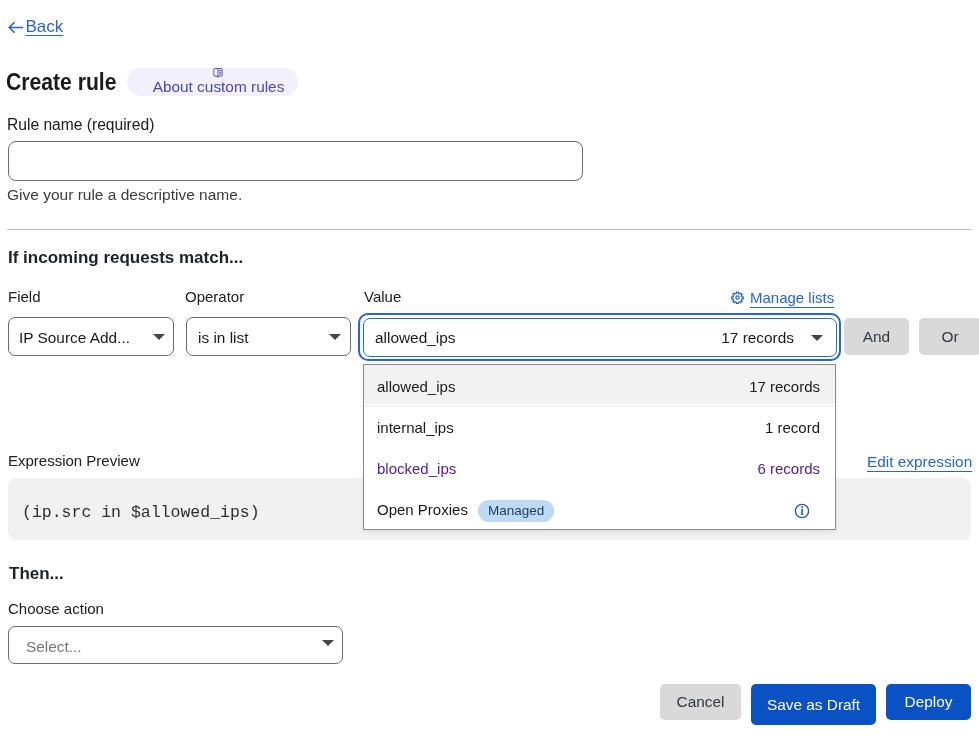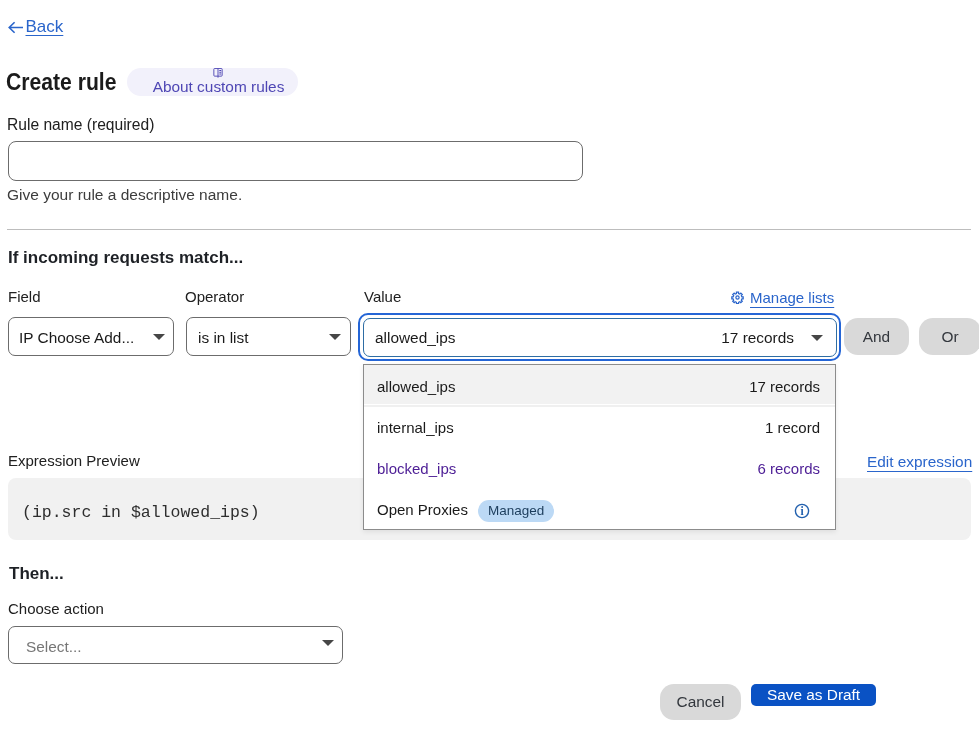--- a/index.html
+++ b/index.html
@@ -2,21 +2,21 @@
 <html><head>
 <meta charset="utf-8">
 <style>
 * { margin:0; padding:0; box-sizing:border-box; }
 html,body { width:979px; height:739px; background:#fff; font-family:"Liberation Sans", sans-serif; }
 .abs { position:absolute; }
 #page { position:relative; width:979px; height:739px; overflow:hidden; }
 .lbl { font-size:15px; color:#202020; line-height:1; }
 .sel { border:1px solid #6c6c6c; border-radius:7px; background:#fff; }
 .caret { width:0; height:0; border-left:6px solid transparent; border-right:6px solid transparent; border-top:6.5px solid #464646; }
-.gbtn { background:#d9d9d9; border-radius:14px; color:#33373d; font-size:15.4px; display:flex; align-items:center; justify-content:center; }
+.gbtn { background:#d9d9d9; border-radius:5px; color:#33373d; font-size:15.4px; display:flex; align-items:center; justify-content:center; }
 .bbtn { background:#0a52c4; border-radius:5px; color:#fff; font-size:15.4px; display:flex; align-items:center; justify-content:center; }
 .link { color:#2a65cb; }
 </style>
 </head>
 <body>
 <div id="page">
 
   <div class="abs" style="left:8px; top:17px; display:flex; align-items:center;">
     <svg width="16" height="13" viewBox="0 0 16 13" fill="none" stroke="#2a65cb" stroke-width="1.6">
         <path d="M15 6.5 H1.6 M6.6 1.2 L1.2 6.5 L6.6 11.8"></path>
@@ -49,21 +49,21 @@
 
   <div class="abs" style="left:731px; top:289px; display:flex; align-items:center;">
     <svg width="13" height="13" viewBox="0 0 16 16" fill="none" stroke="#2a65cb" stroke-width="1.5">
       <circle cx="8" cy="8" r="2"></circle>
       <path d="M6.7 1.5 h2.6 v1.6 l1.6 0.7 1.2-1.2 1.8 1.8 -1.2 1.2 0.7 1.6 h1.6 v2.6 h-1.6 l-0.7 1.6 1.2 1.2 -1.8 1.8 -1.2-1.2 -1.6 0.7 v1.6 h-2.6 v-1.6 l-1.6-0.7 -1.2 1.2 -1.8-1.8 1.2-1.2 -0.7-1.6 h-1.6 v-2.6 h1.6 l0.7-1.6 -1.2-1.2 1.8-1.8 1.2 1.2 1.6-0.7 z"></path>
     </svg>
     <span class="link" style="margin-left:6px; font-size:15px; text-decoration:underline; text-decoration-skip-ink:none; text-underline-offset:3.5px;">Manage lists</span>
   </div>
 
   <div class="abs sel" style="left:8px; top:317px; width:166px; height:39px;"></div>
-  <div class="abs" style="left:19px; top:329px; font-size:15.4px; color:#1a1a1a;">IP Choose Add...</div>
+  <div class="abs" style="left:19px; top:329px; font-size:15.4px; color:#1a1a1a;">IP Source Add...</div>
   <div class="abs caret" style="left:153px; top:333.5px;"></div>
 
   <div class="abs sel" style="left:186px; top:317px; width:165px; height:39px;"></div>
   <div class="abs" style="left:198px; top:329px; font-size:15.4px; color:#1a1a1a;">is in list</div>
   <div class="abs caret" style="left:329px; top:333.5px;"></div>
 
   <div class="abs" style="left:358px; top:313px; width:483px; height:48px; border:2.5px solid #2465d6; border-radius:10px;"></div>
   <div class="abs" style="left:362.5px; top:317.5px; width:474px; height:39px; border:1.5px solid #2e6da4; border-radius:7px; background:#fff;"></div>
   <div class="abs" style="left:375px; top:329px; font-size:15.4px; color:#1a1a1a;">allowed_ips</div>
   <div class="abs" style="left:716px; top:329px; width:78px; text-align:right; font-size:15.4px; color:#1a1a1a;">17 records</div>
@@ -77,21 +77,22 @@
   <div class="abs" style="left:8px; top:478px; width:963px; height:62px; background:#f1f1f1; border-radius:8px;"></div>
   <div class="abs" style="left:22px; top:503px; font-family:'Liberation Mono', monospace; font-size:16.5px; color:#2e2e2e;text-align:right;">(ip.src in $allowed_ips)</div>
 
   <div class="abs" style="left:9px; top:564px; font-size:17px; font-weight:bold; color:#1e2126;">Then...</div>
   <div class="abs lbl" style="left:8px; top:601px;">Choose action</div>
   <div class="abs sel" style="left:8px; top:626px; width:335px; height:38px;"></div>
   <div class="abs" style="left:26px; top:638px; font-size:15.4px; color:#767676;">Select...</div>
   <div class="abs caret" style="left:322px; top:640px;"></div>
 
   <div class="abs gbtn" style="left:660px; top:684px; width:81px; height:36px;">Cancel</div>
-  <div class="abs bbtn" style="left:751px; top:684px; width:125px; height:22px;">Save as Draft</div>
+  <div class="abs bbtn" style="left:751px; top:684px; width:125px; height:41px;">Save as Draft</div>
+  <div class="abs bbtn" style="left:886px; top:684px; width:85px; height:36px;">Deploy</div>
 
   <div class="abs" style="left:363px; top:364px; width:473px; height:166px; background:#fff; border:1px solid #8c8c8c; box-shadow:0 2px 5px rgba(0,0,0,0.08);">
     <div style="height:39px; background:#f2f2f2; display:flex; align-items:center; justify-content:space-between; padding:3px 15px 0 13px; font-size:15px; color:#1a1a1a;">
       <span>allowed_ips</span>
         <span>17 records</span>
     </div>
     <div style="height:1px;"></div>
     <div style="height:2px; background:#f0f0f0;"></div>
     <div style="height:41px; display:flex; align-items:center; justify-content:space-between; padding:0 15px 0 13px; font-size:15px; color:#1a1a1a;">
       <span>internal_ips</span>

